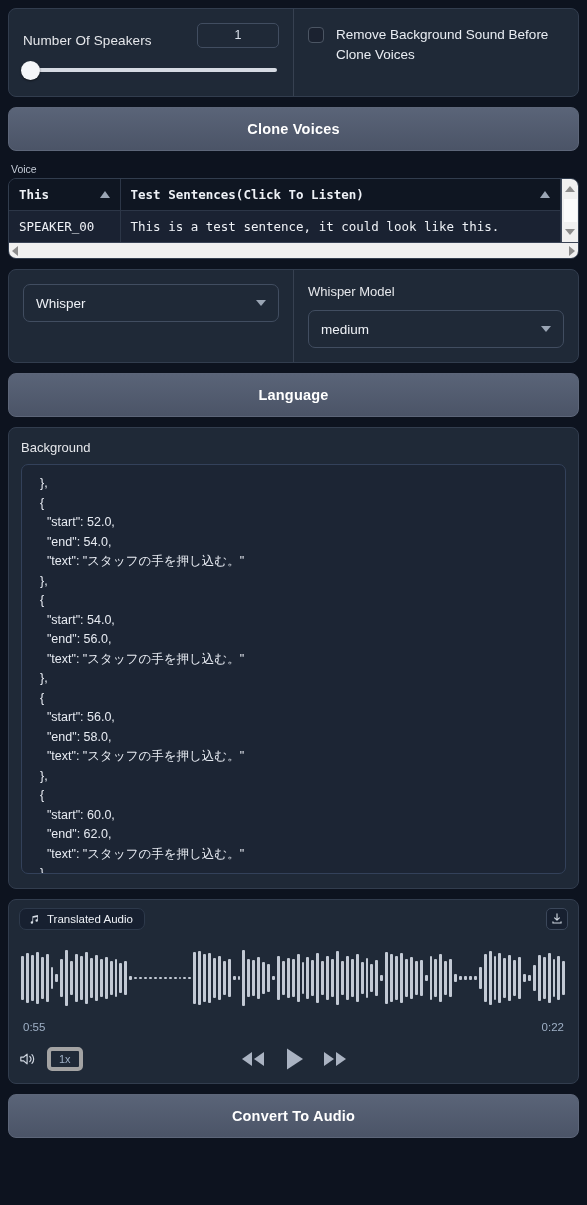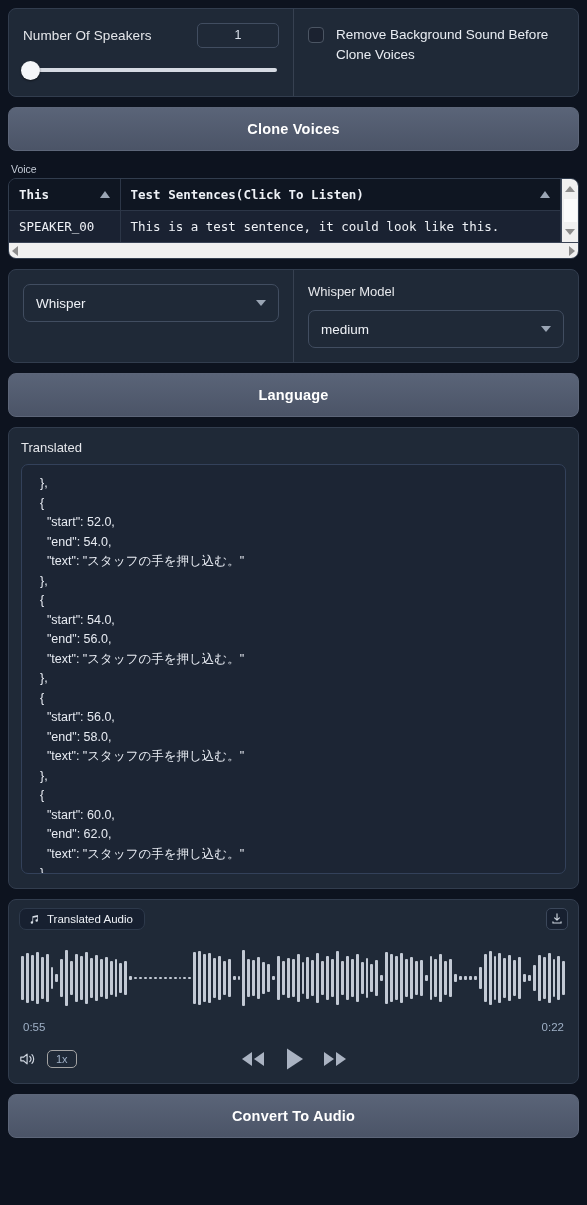--- a/index.html
+++ b/index.html
@@ -21,21 +21,21 @@
     border: 1px solid #323d4e;
     border-radius: 8px;
   }
 
   
   .top-row { display: flex; }
   .top-left { flex: 1 1 50%; padding: 14px 14px 16px 14px; }
   .divider-v { width: 1px; background: #374151; }
   .top-right { flex: 1 1 50%; padding: 16px 14px; display: flex; gap: 12px; align-items: flex-start; }
 
-  .speaker-head { display: flex; align-items: center; justify-content: space-between; gap: 10px; }
+  .speaker-head { display: flex; align-items: flex-end; justify-content: space-between; gap: 10px; }
   .field-label { font-size: 13.5px; color: #e5e7eb; letter-spacing: .1px; }
 
   .num-input {
     width: 82px; height: 25px;
     border: 1px solid #414d60;
     border-radius: 5px;
     background: transparent;
     color: #d9e0ea;
     font-size: 12.5px;
     text-align: center;
@@ -170,21 +170,21 @@
   }
 
   .wave { height: 72px; margin: 12px 2px 0 2px; display: flex; align-items: center; gap: 2px; }
   .wave span { flex: 1 1 auto; background: #c2c9d4; border-radius: 1px; }
 
   .times { display: flex; justify-content: space-between; margin: 7px 4px 0 4px; font-size: 11.5px; color: #9fb0c6; }
 
   .controls { display: flex; align-items: center; margin-top: 12px; position: relative; height: 28px; }
   .ctrl-left { display: flex; align-items: center; gap: 10px; }
   .speed-btn {
-    border: 1px solid #a3a3a3; border-radius: 5px;
+    border: 4px solid #a3a3a3; border-radius: 5px;
     padding: 2px 8px; font-size: 11px; color: #9fb0c6;
   }
   .ctrl-center {
     position: absolute; left: 0; right: 0;
     display: flex; align-items: center; justify-content: center; gap: 18px;
     pointer-events: none;
   }
   .ctrl-center > * { pointer-events: auto; }
 </style>
 </head>
@@ -272,21 +272,21 @@
       <div class="dropdown">
         <span>medium</span>
         <span class="dd-caret"></span>
       </div>
     </div>
   </div>
 
   <div class="action-btn">Language</div>
 
   <div class="panel trans-panel">
-    <div class="trans-label">Translated</div>
+    <div class="trans-label">Background</div>
     <div class="trans-box">
       <pre>  },
   {
     "start": 52.0,
     "end": 54.0,
     "text": "スタッフの手を押し込む。"
   },
   {
     "start": 54.0,
     "end": 56.0,

